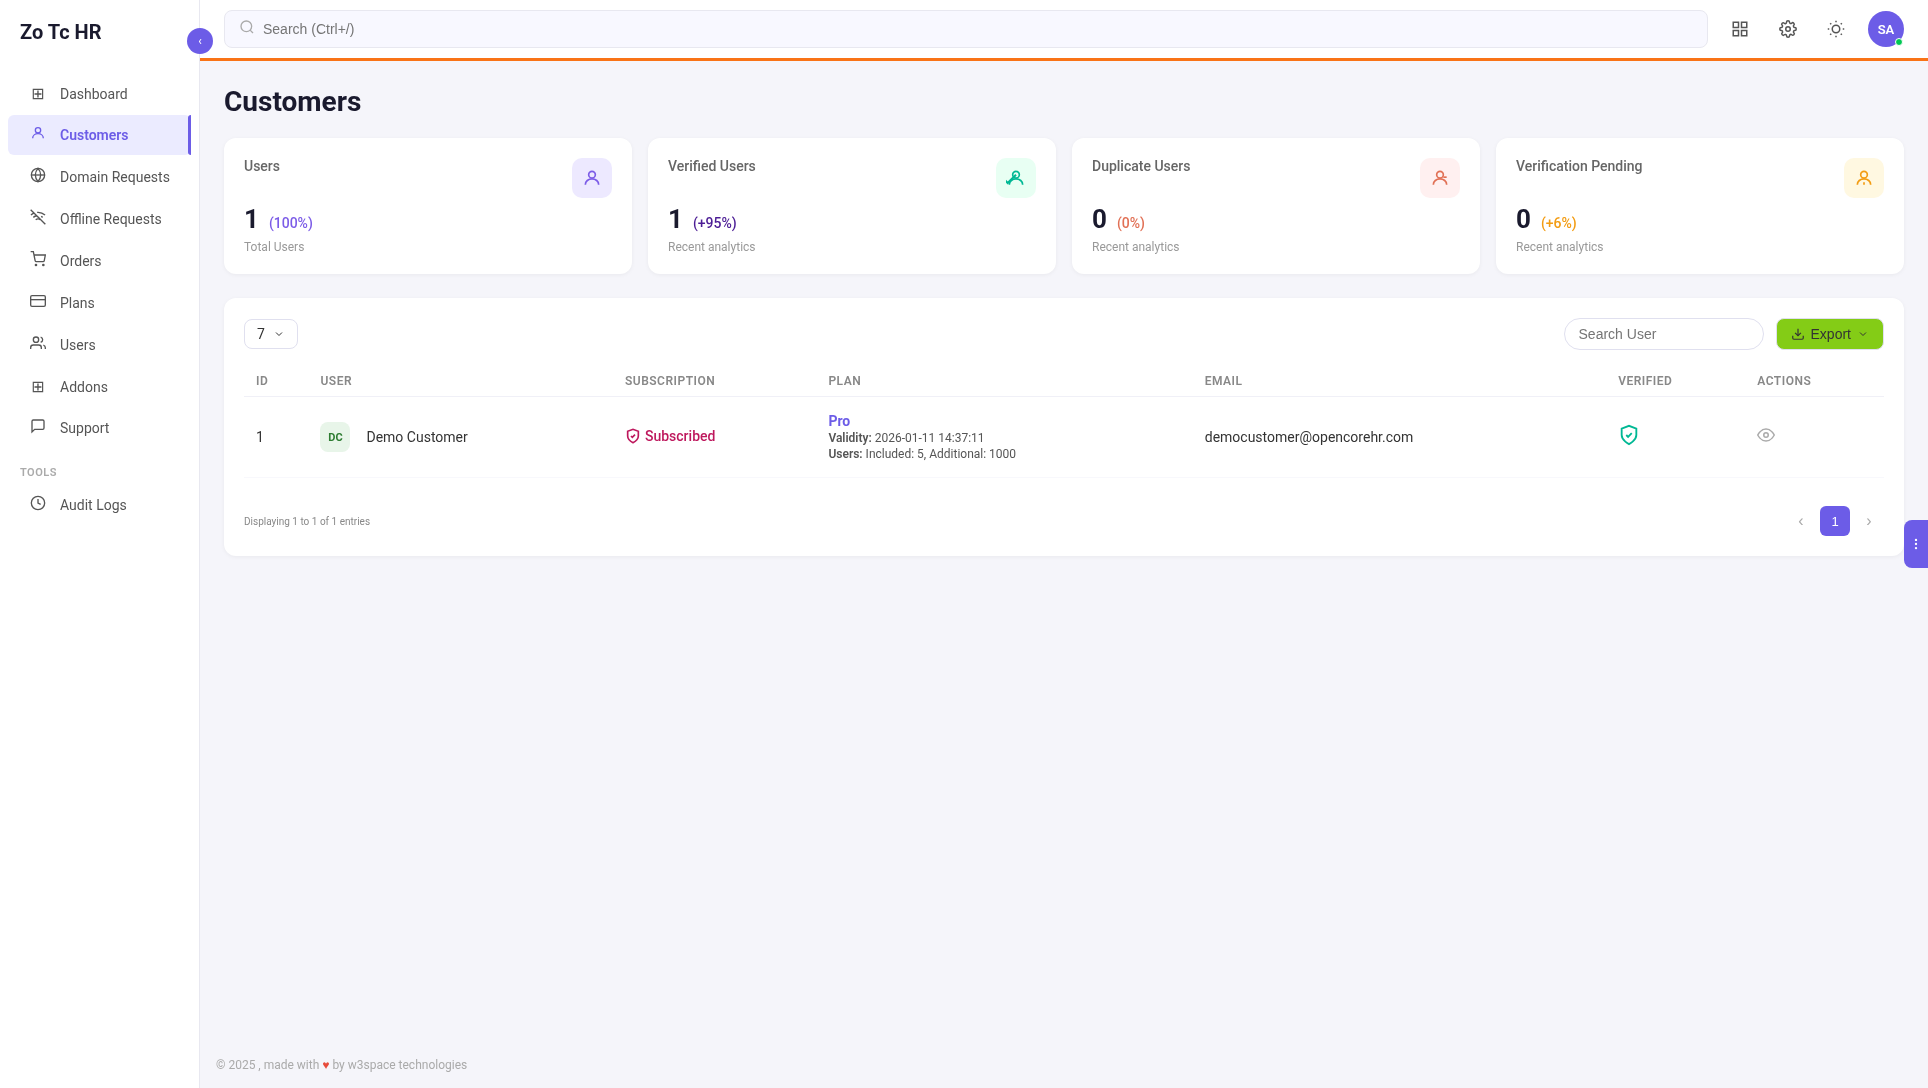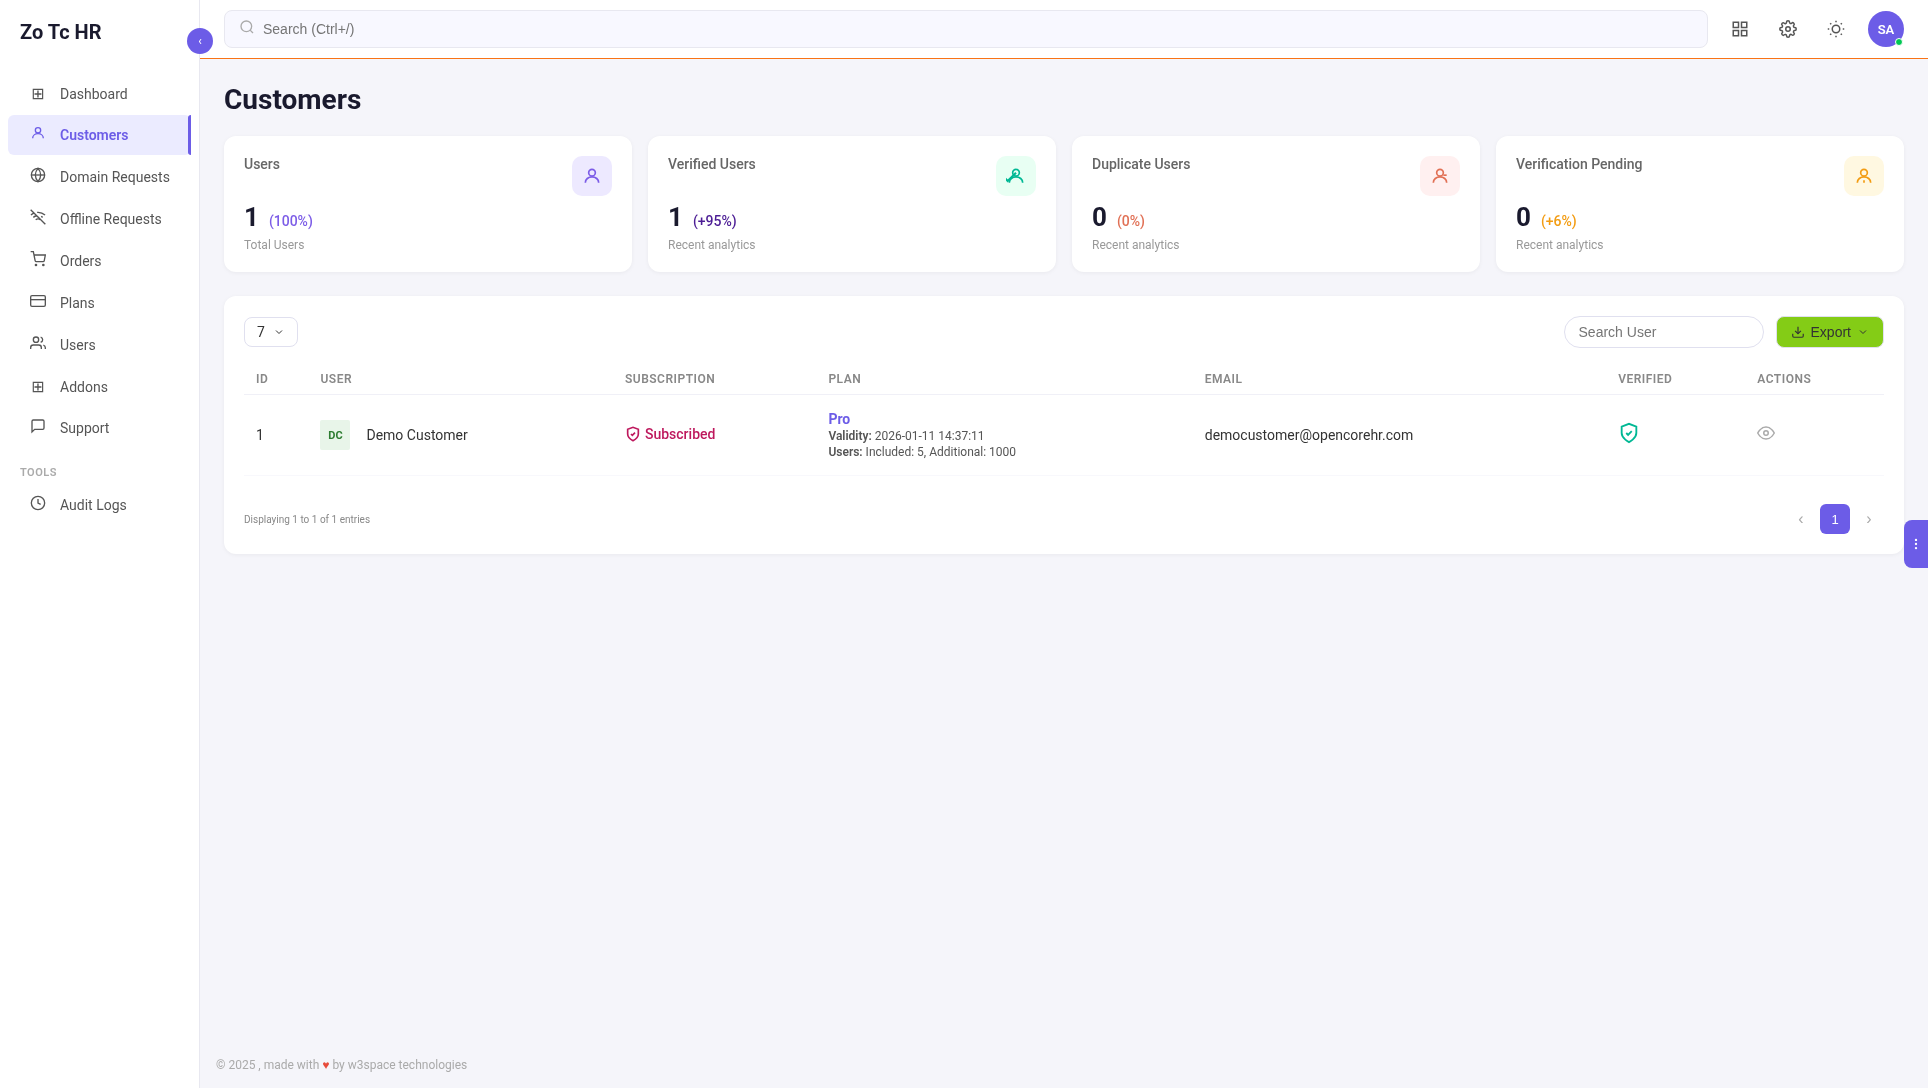--- a/index.html
+++ b/index.html
@@ -87,21 +87,21 @@
       background: #f5f5fa;
     }
 
     
     .topbar {
       background: #fff;
       padding: 10px 24px;
       display: flex;
       align-items: center;
       gap: 16px;
-      border-bottom: 1px solid #f97316;
+      border-bottom: 3px solid #f97316;
     }
     .search-box {
       flex: 1;
       display: flex;
       align-items: center;
       gap: 8px;
       background: #f8f8ff;
       border: 1px solid #e8e8f0;
       border-radius: 8px;
       padding: 8px 14px;
@@ -296,21 +296,21 @@
     tbody td {
       padding: 16px 12px;
       font-size: 14px;
       color: #333;
       border-bottom: 1px solid #f8f8fc;
     }
     .user-avatar-initials {
       width: 30px;
       height: 30px;
       background: #e8f5e9;
-      border-radius: 2px;
+      border-radius: 8px;
       display: inline-flex;
       align-items: center;
       justify-content: center;
       font-size: 11px;
       font-weight: 700;
       color: #2e7d32;
       margin-right: 16px;
     }
     .user-cell {
       display: flex;

